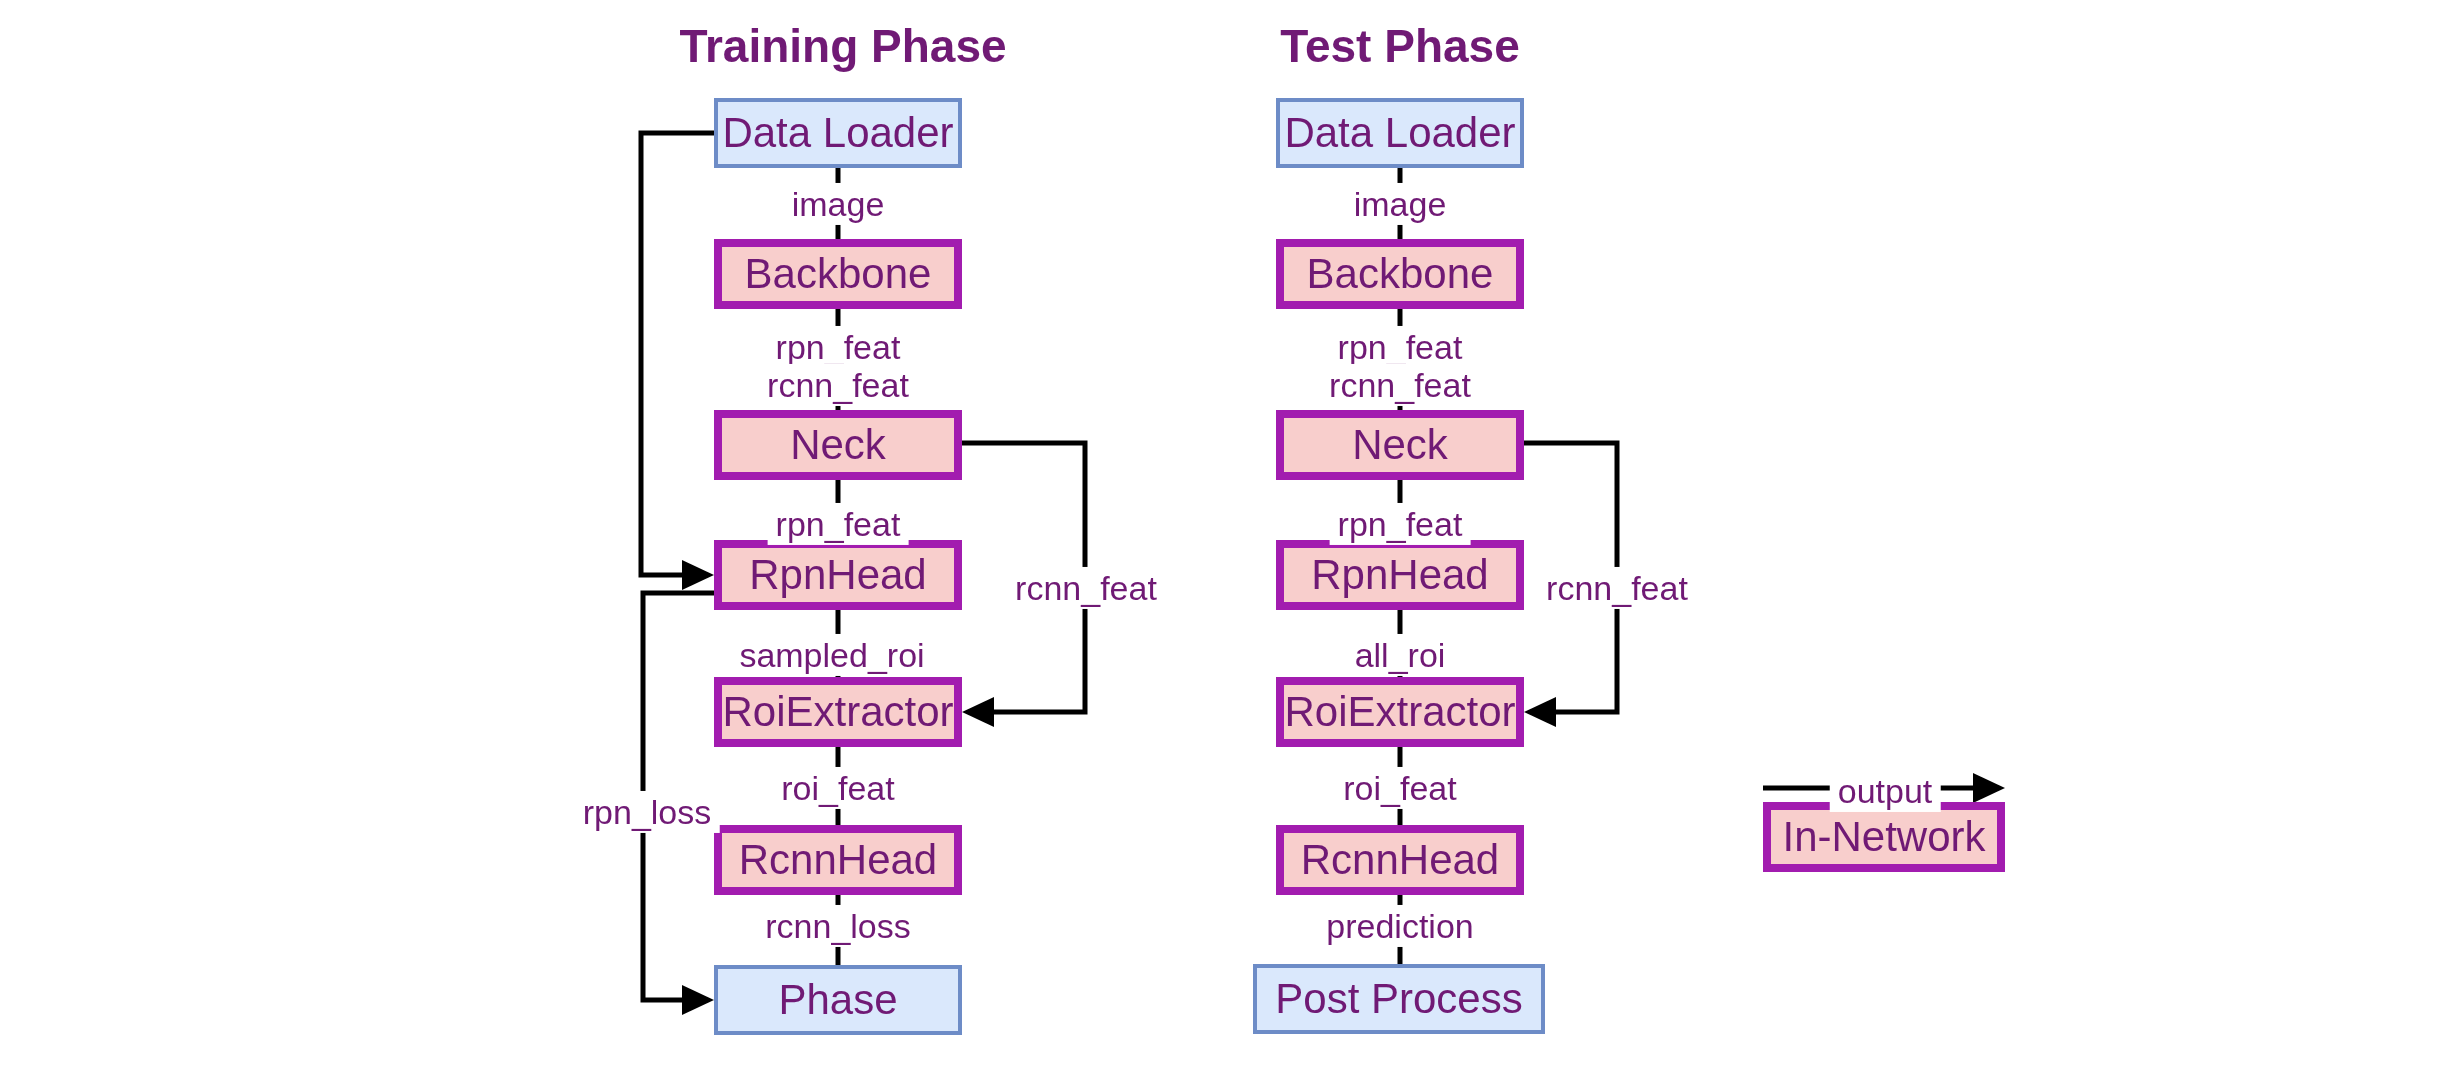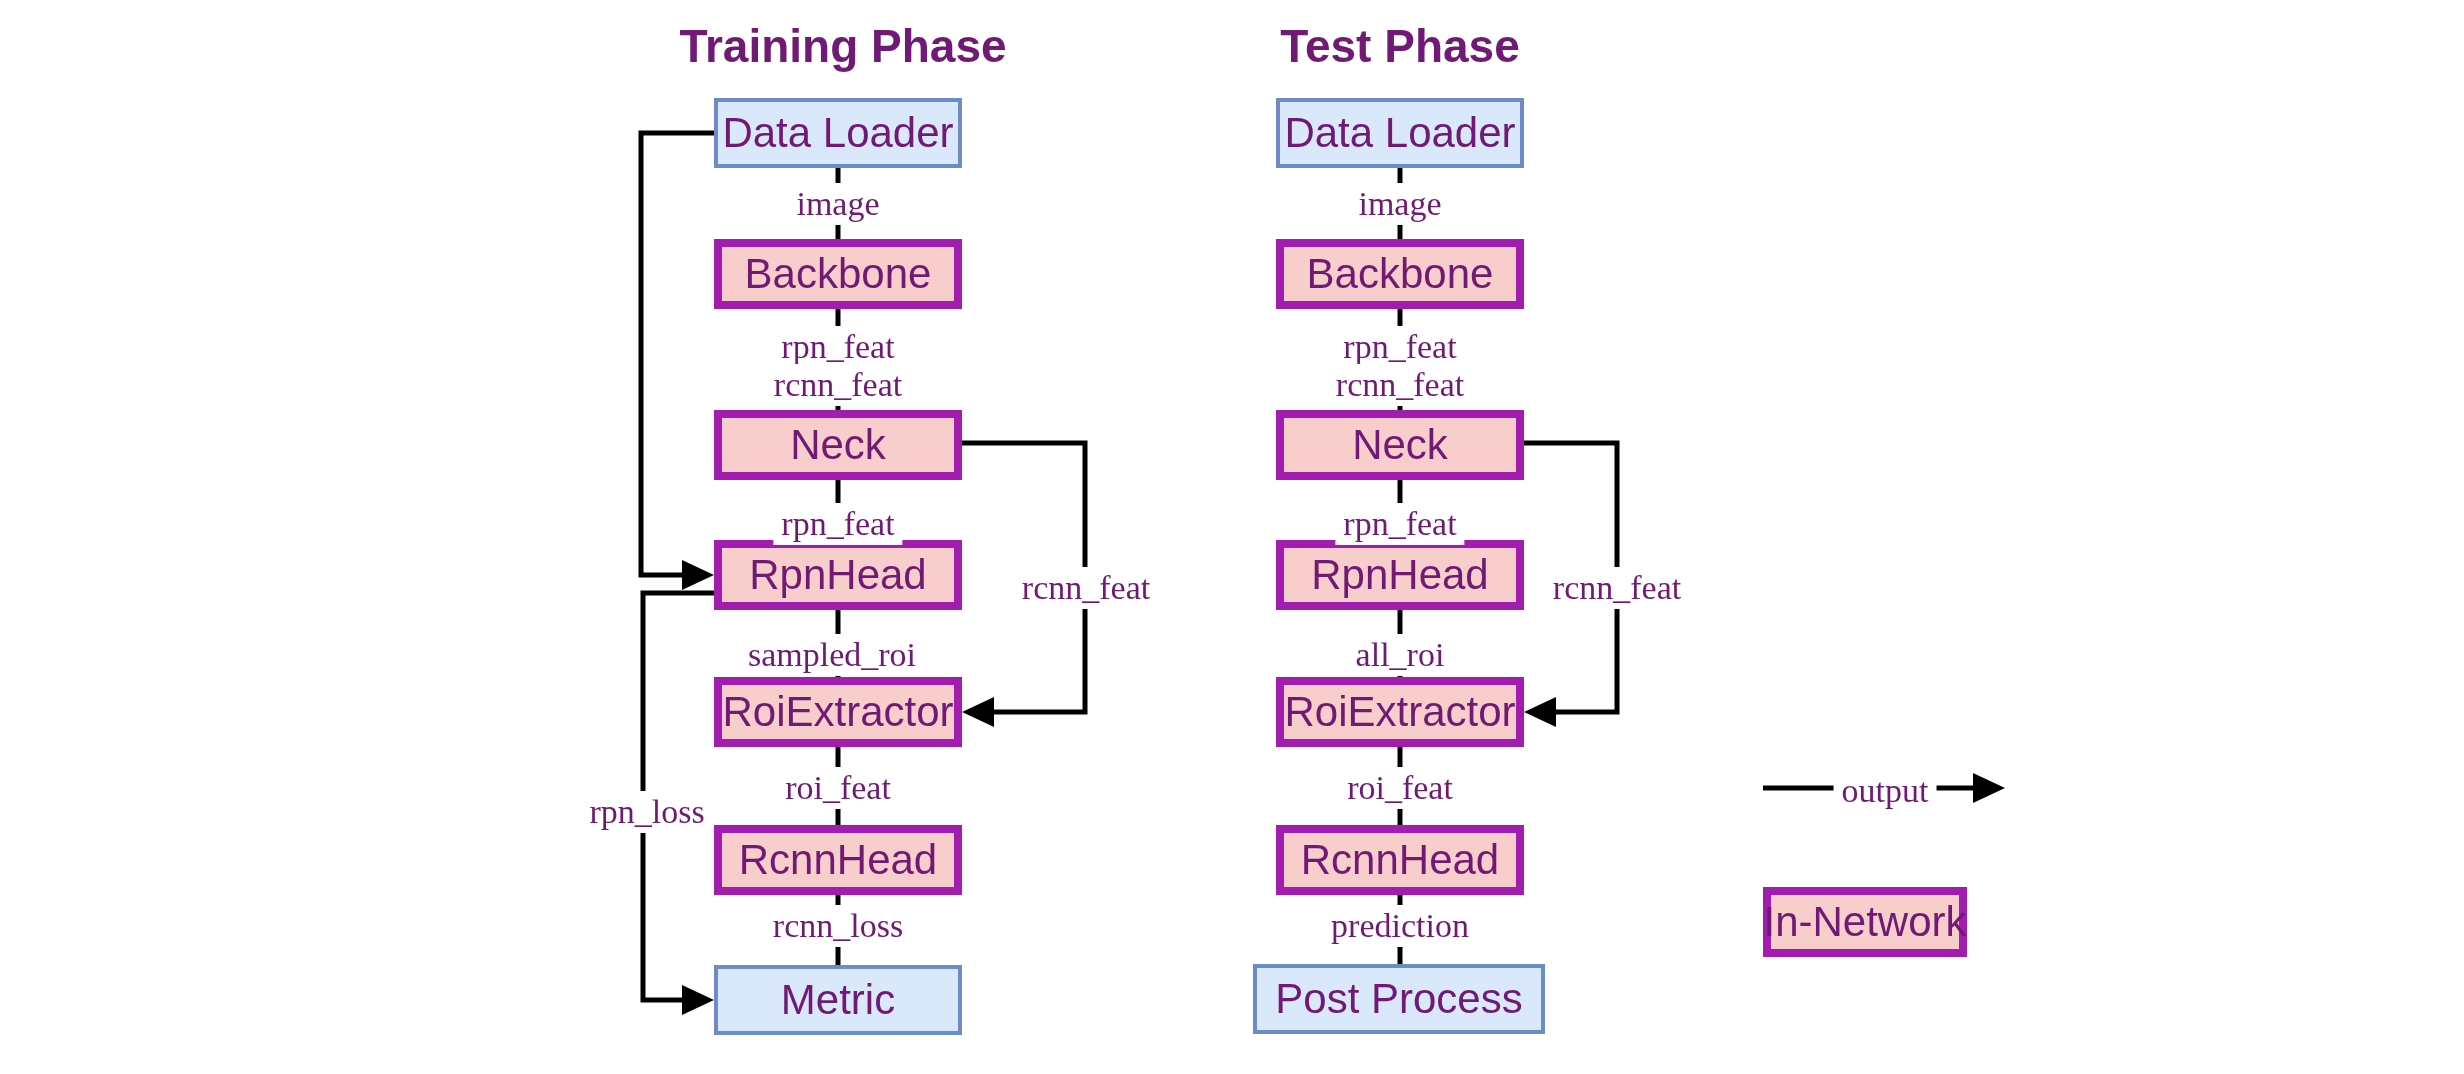--- a/index.html
+++ b/index.html
@@ -23,21 +23,21 @@
   .node.in{background:#f8cecc;border:8px solid #a21caf;}
   .node.out{background:#dae8fc;border:4px solid #6d8cc7;}
   .phase-title{
     position:absolute;transform:translate(-50%,-50%);
     font-size:46px;font-weight:600;white-space:nowrap;z-index:2;
   }
   .edge-label{
     position:absolute;transform:translate(-50%,-50%);
     background:#ffffff;padding:2px 8px;
     font-size:34px;line-height:1.12;white-space:nowrap;
-    z-index:3;text-align:center;font-family:Liberation Serif, serif;
+    z-index:3;text-align:center;
   }
   .edge-label.two-line div{padding:1px 0;}
 </style>
 </head>
 <body>
 
 <div id="canvas">
 
   <svg id="wires" width="2464" height="1074" viewBox="0 0 2464 1074">
     <g stroke="#000000" stroke-width="5" fill="none">
@@ -76,21 +76,21 @@
   </svg>
 
   <div class="phase-title" style="left:843px;top:46px;">Training Phase</div>
 
   <div class="node out" style="left:714px;top:98px;">Data Loader</div>
   <div class="node in" style="left:714px;top:239px;">Backbone</div>
   <div class="node in" style="left:714px;top:410px;">Neck</div>
   <div class="node in" style="left:714px;top:540px;">RpnHead</div>
   <div class="node in" style="left:714px;top:677px;">RoiExtractor</div>
   <div class="node in" style="left:714px;top:825px;">RcnnHead</div>
-  <div class="node out" style="left:714px;top:965px;">Metric</div>
+  <div class="node out" style="left:714px;top:965px;">Phase</div>
 
   <div class="edge-label" style="left:838px;top:204px;">image</div>
   <div class="edge-label" style="left:838px;top:347px;">rpn_feat</div>
   <div class="edge-label" style="left:838px;top:385px;">rcnn_feat</div>
   <div class="edge-label" style="left:838px;top:524px;">rpn_feat</div>
   <div class="edge-label" style="left:832px;top:655px;">sampled_roi</div>
   <div class="edge-label" style="left:838px;top:788px;">roi_feat</div>
   <div class="edge-label" style="left:838px;top:926px;">rcnn_loss</div>
 
   <div class="edge-label" style="left:647px;top:812px;">rpn_loss</div>
@@ -109,15 +109,15 @@
   <div class="edge-label" style="left:1400px;top:204px;">image</div>
   <div class="edge-label" style="left:1400px;top:347px;">rpn_feat</div>
   <div class="edge-label" style="left:1400px;top:385px;">rcnn_feat</div>
   <div class="edge-label" style="left:1400px;top:524px;">rpn_feat</div>
   <div class="edge-label" style="left:1400px;top:655px;">all_roi</div>
   <div class="edge-label" style="left:1400px;top:788px;">roi_feat</div>
   <div class="edge-label" style="left:1400px;top:926px;">prediction</div>
   <div class="edge-label" style="left:1617px;top:588px;">rcnn_feat</div>
 
   <div class="edge-label" style="left:1885px;top:791px;">output</div>
-  <div class="node in" style="left:1763px;top:887px;width:204px;">In-Network</div>
+  <div class="node in" style="left:1763px;top:802px;width:242px;">In-Network</div>
 
 </div>
 
 </body></html>

